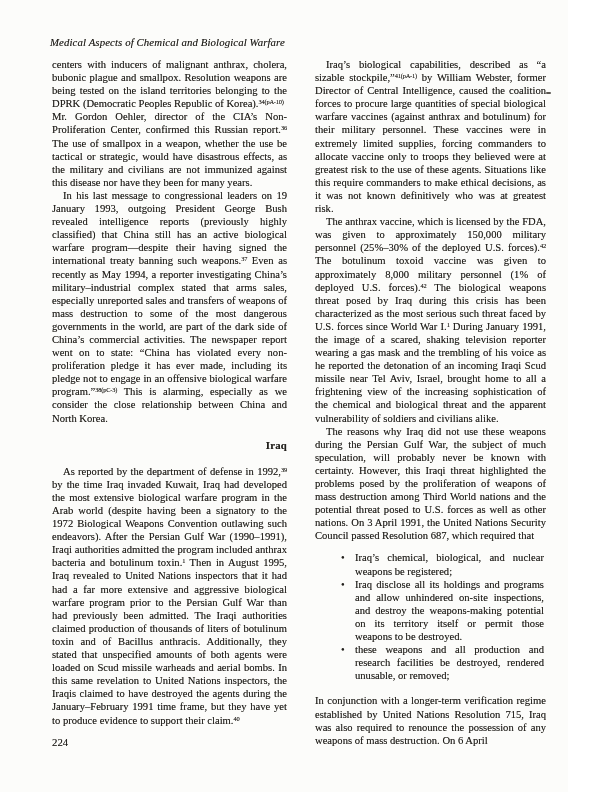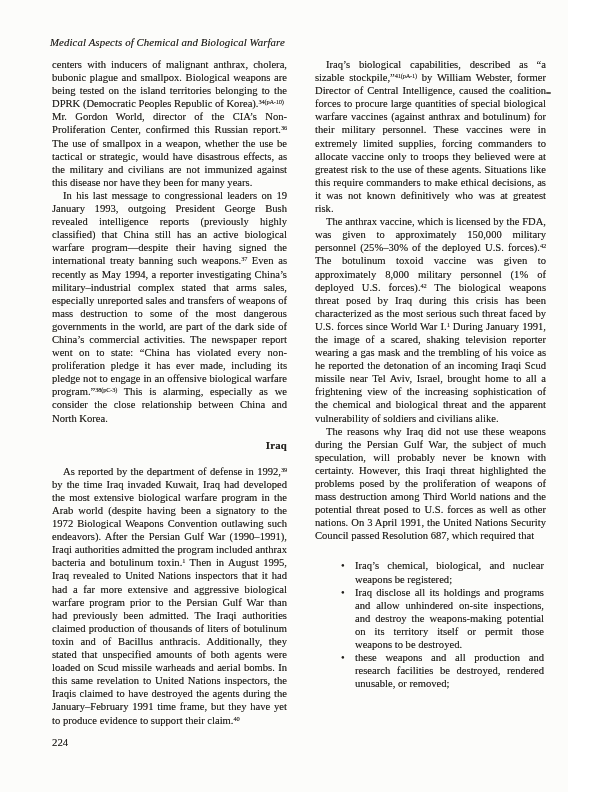--- a/index.html
+++ b/index.html
@@ -63,21 +63,21 @@
     font-size: 6.4px;
     line-height: 0;
     vertical-align: 3.5px;
     letter-spacing: -0.2px;
   }
 
   .italic { }
 
   ul.bullet-list {
     list-style: none;
-    margin: 17px 0 0 0;
+    margin: 9px 0 0 0;
     padding: 0 2px 0 40px;
   }
   ul.bullet-list li {
     position: relative;
     text-align: justify;
   }
   ul.bullet-list li::before {
     content: "\2022";
     position: absolute;
     left: -14px;
@@ -104,32 +104,33 @@
 </head>
 <body>
 
 <div class="page">
   <div class="running-head">Medical Aspects of Chemical and Biological Warfare</div>
 
   <div class="scan-speck"></div>
 
   <div class="columns">
     <div class="col left">
-        <p class="extract"><span>centers with inducers of malignant anthrax, cholera, bubonic plague and smallpox. Biological weapons are being tested on the island territories belonging to the DPRK (Democratic Peoples Republic of Korea).</span><sup class="ref">34(pA-10)</sup></p>
-        <p class="para"><span>Mr. Gordon World, director of the CIA’s Non-Proliferation Center, confirmed this Russian report.</span><sup class="ref">36</sup><span> The use of smallpox in a weapon, whether the use be tactical or strategic, would have disastrous effects, as the military and civilians are not immunized against this disease nor have they been for many years.</span></p>
+        <p class="extract"><span>centers with inducers of malignant anthrax, cholera, bubonic plague and smallpox. Resolution weapons are being tested on the island territories belonging to the DPRK (Democratic Peoples Republic of Korea).</span><sup class="ref">34(pA-10)</sup></p>
+        <p class="para"><span>Mr. Gordon Oehler, director of the CIA’s Non-Proliferation Center, confirmed this Russian report.</span><sup class="ref">36</sup><span> The use of smallpox in a weapon, whether the use be tactical or strategic, would have disastrous effects, as the military and civilians are not immunized against this disease nor have they been for many years.</span></p>
         <p class="para indent"><span>In his last message to congressional leaders on 19 January 1993, outgoing President George Bush revealed intelligence reports (previously highly classified) that China still has an active biological warfare program—despite their having signed the international treaty banning such weapons.</span><sup class="ref">37</sup><span> Even as recently as May 1994, a reporter investigating China’s military–industrial complex stated that arms sales, especially unreported sales and transfers of weapons of mass destruction to some of the most dangerous governments in the world, are part of the dark side of China’s commercial activities. The newspaper report went on to state: “China has violated every non-proliferation pledge it has ever made, including its pledge not to engage in an offensive biological warfare program.”</span><sup class="ref">38(pC-3)</sup><span> This is alarming, especially as we consider the close relationship between China and North Korea.</span></p>
         <h2 class="section-heading">Iraq</h2>
         <p class="para indent"><span>As reported by the department of defense in 1992,</span><sup class="ref">39</sup><span> by the time Iraq invaded Kuwait, Iraq had developed the most extensive biological warfare program in the Arab world (despite having been a signatory to the 1972 Biological Weapons Convention outlawing such endeavors). After the Persian Gulf War (1990–1991), Iraqi authorities admitted the program included anthrax bacteria and botulinum toxin.</span><sup class="ref">1</sup><span> Then in August 1995, Iraq revealed to United Nations inspectors that it had had a far more extensive and aggressive biological warfare program prior to the Persian Gulf War than had previously been admitted. The Iraqi authorities claimed production of thousands of liters of botulinum toxin and of </span><span class="italic">Bacillus anthracis</span><span>. Additionally, they stated that unspecified amounts of both agents were loaded on Scud missile warheads and aerial bombs. In this same revelation to United Nations inspectors, the Iraqis claimed to have destroyed the agents during the January–February 1991 time frame, but they have yet to produce evidence to support their claim.</span><sup class="ref">40</sup></p>
       </div>
     <div class="col right">
         <p class="para indent"><span>Iraq’s biological capabilities, described as “a sizable stockpile,”</span><sup class="ref">41(pA-1)</sup><span> by William Webster, former Director of Central Intelligence, caused the coalition forces to procure large quantities of special biological warfare vaccines (against anthrax and botulinum) for their military personnel. These vaccines were in extremely limited supplies, forcing commanders to allocate vaccine only to troops they believed were at greatest risk to the use of these agents. Situations like this require commanders to make ethical decisions, as it was not known definitively who was at greatest risk.</span></p>
         <p class="para indent"><span>The anthrax vaccine, which is licensed by the FDA, was given to approximately 150,000 military personnel (25%–30% of the deployed U.S. forces).</span><sup class="ref">42</sup><span> The botulinum toxoid vaccine was given to approximately 8,000 military personnel (1% of deployed U.S. forces).</span><sup class="ref">42</sup><span> The biological weapons threat posed by Iraq during this crisis has been characterized as the most serious such threat faced by U.S. forces since World War I.</span><sup class="ref">1</sup><span> During January 1991, the image of a scared, shaking television reporter wearing a gas mask and the trembling of his voice as he reported the detonation of an incoming Iraqi Scud missile near Tel Aviv, Israel, brought home to all a frightening view of the increasing sophistication of the chemical and biological threat and the apparent vulnerability of soldiers and civilians alike.</span></p>
         <p class="para indent"><span>The reasons why Iraq did not use these weapons during the Persian Gulf War, the subject of much speculation, will probably never be known with certainty. However, this Iraqi threat highlighted the problems posed by the proliferation of weapons of mass destruction among Third World nations and the potential threat posed to U.S. forces as well as other nations. On 3 April 1991, the United Nations Security Council passed Resolution 687, which required that</span></p>
         <ul class="bullet-list">
           <li>Iraq’s chemical, biological, and nuclear weapons be registered;</li>
           <li>Iraq disclose all its holdings and programs and allow unhindered on-site inspections, and destroy the weapons-making potential on its territory itself or permit those weapons to be destroyed.</li>
           <li>these weapons and all production and research facilities be destroyed, rendered unusable, or removed;</li>
         </ul>
+        <p class="para gap-above"><span>In conjunction with a longer-term verification regime established by United Nations Resolution 715, Iraq was also required to renounce the possession of any weapons of mass destruction. On 6 April</span></p>
       </div>
   </div>
 
   <div class="page-number">224</div>
 </div>
 
 </body></html>

